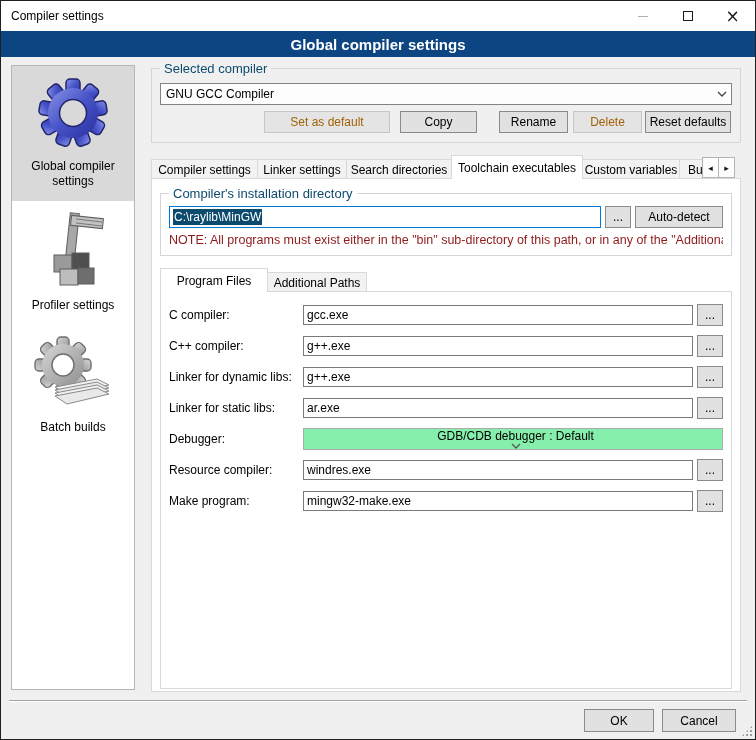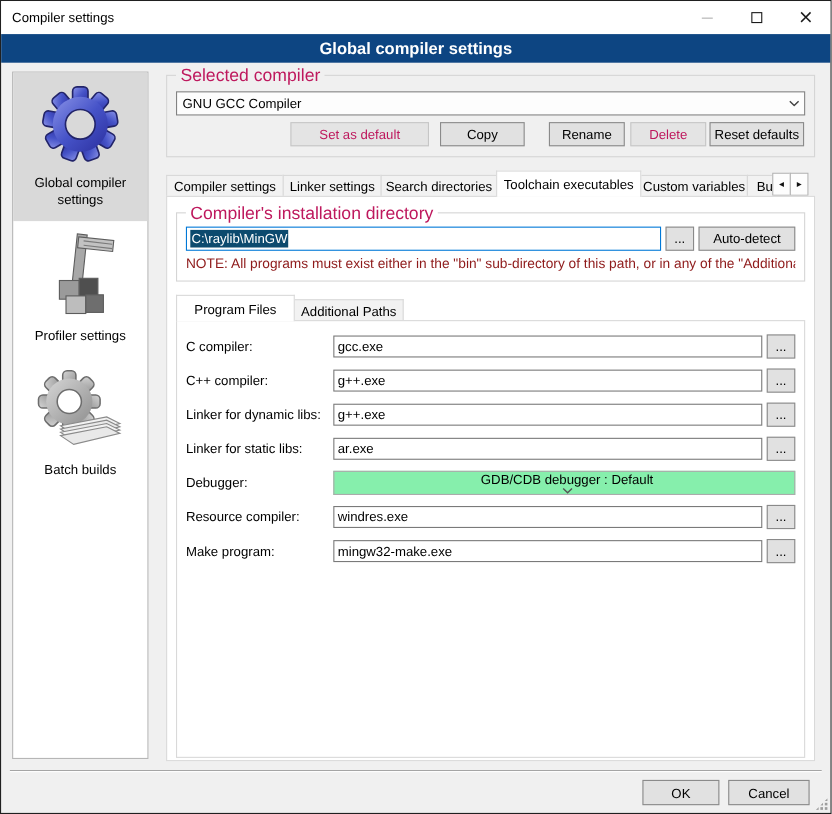--- a/index.html
+++ b/index.html
@@ -24,35 +24,35 @@
   .sidebar{ position:absolute; left:10px; top:64px; width:124px; height:625px;
     background:#fff; border:1px solid #b6b6b6; }
   .side-item{ display:flex; flex-direction:column; align-items:center; text-align:center;
     padding:10px 4px 12px 4px; font-size:12px; color:#000; }
   .side-item.selected{ background:#d9d9d9; }
   .side-item .ic{ margin-bottom:6px; }
   .side-label{ line-height:1.25; }
   
   .main{ position:absolute; left:150px; top:64px; width:590px; }
   .groupbox{ position:relative; border:1px solid #d5d5d5; }
-  .legend{ position:absolute; top:-8px; left:8px; font-size:16px; padding:0 4px; color:#be185d; }
+  .legend{ position:absolute; top:-8px; left:8px; font-size:13px; padding:0 4px; color:#0c4a6e; }
   .legend.on-gray{ background:#f0f0f0; }
   .legend.on-white{ background:#ffffff; }
   .gb-compiler{ margin-top:3px; height:75px; padding:14px 8px 0 8px; }
   
   .combo{ height:22px; background:#fdfdfd; border:1px solid #828282; display:flex;
     align-items:center; font-size:12px; padding-left:5px; }
   .combo .flex{ flex:1; }
   .combo.gray{ background:#86efac; border-color:#ababab;flex-direction:column; }
   .chev{ width:18px; display:flex; justify-content:center; }
   
   .btn{ height:22px; background:#e1e1e1; border:1px solid #8a8a8a; font-size:12px;
     display:inline-flex; align-items:center; justify-content:center; color:#000;
     font-family:"Liberation Sans",sans-serif; }
-  .btn.disabled{ background:#e4e4e4; border-color:#c6c6c6; color:#be185d; }
+  .btn.disabled{ background:#e4e4e4; border-color:#c6c6c6; color:#a16207; }
   .btnrow{ display:flex; margin-top:6px; align-items:center; }
   .w-setdef{ width:126px; margin-left:104px; }
   .w-copy{ width:77px; margin-left:10px; }
   .w-rename{ width:69px; margin-left:22px; }
   .w-delete{ width:69px; margin-left:5px; }
   .w-reset{ width:86px; margin-left:auto; margin-right:1px; }
   
   .tabstrip{ position:relative; display:flex; align-items:flex-end; margin-top:12px; height:24px; }
   .tab{ height:20px; background:#f2f2f2; border:1px solid #d9d9d9; border-bottom:none;
     font-size:12px; display:flex; align-items:center; justify-content:center;

